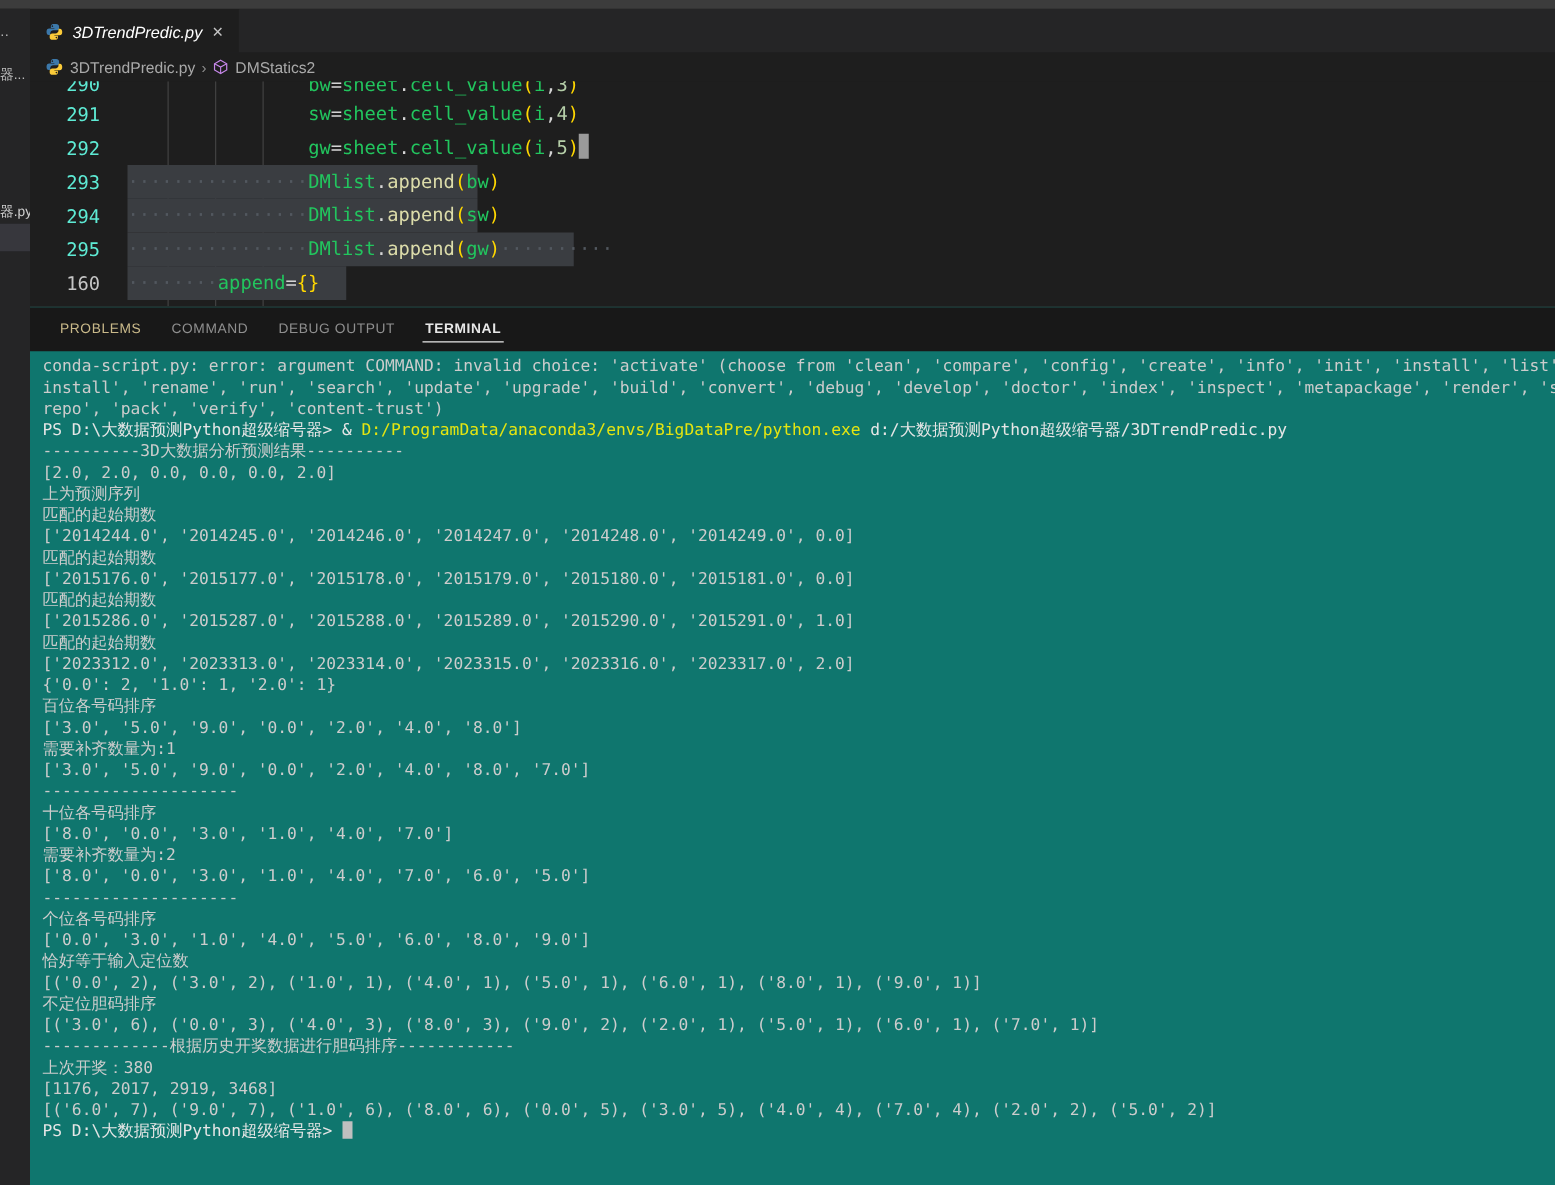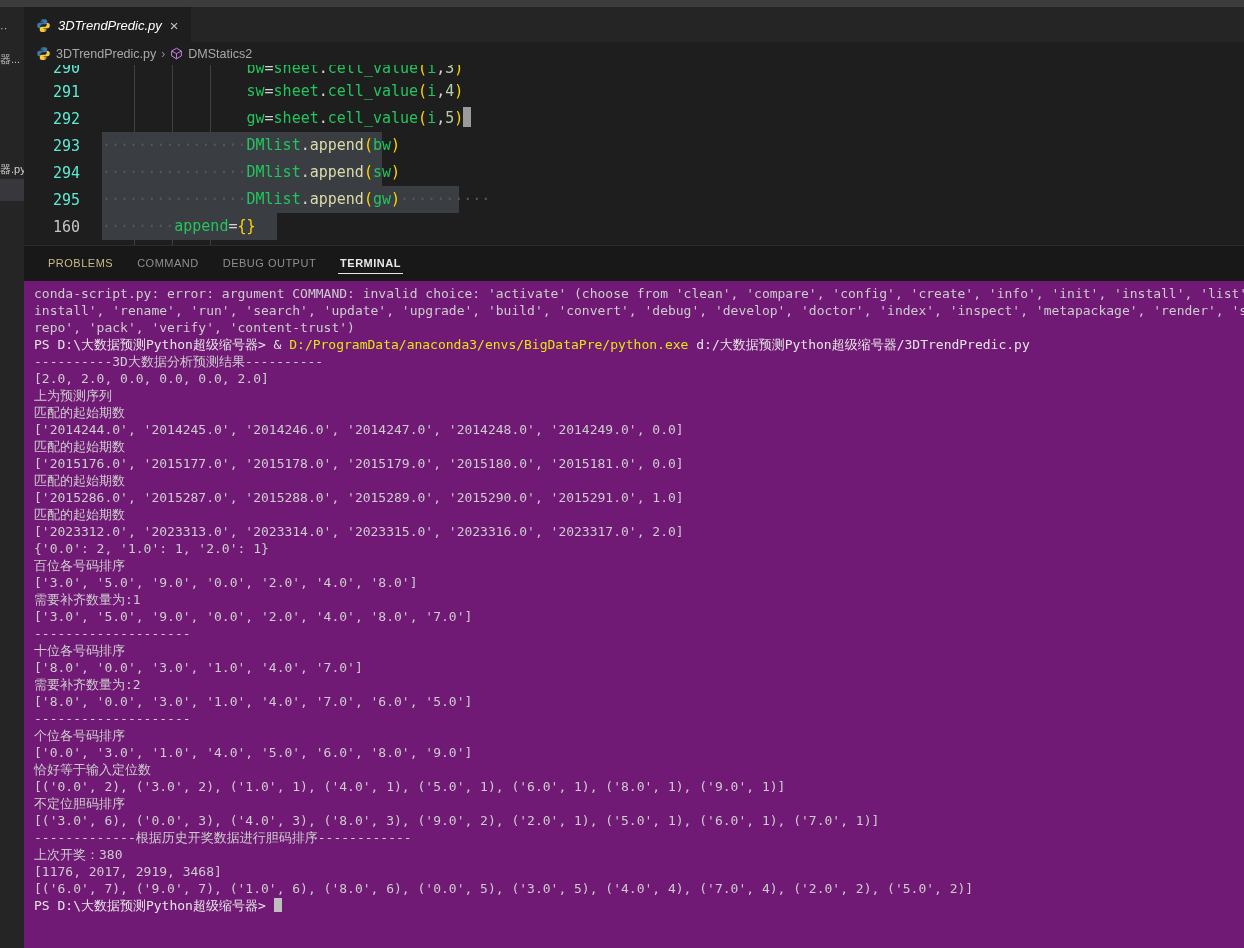--- a/index.html
+++ b/index.html
@@ -161,21 +161,21 @@
   .caret {
     display:inline-block;
     width:8px; height:20px;
     background:#9a9a9a;
     vertical-align:-4px;
   }
 
   
   .panel {
     flex:1 1 auto;
-    background:#701a75;
+    background:#0f766e;
     display:flex;
     flex-direction:column;
     min-height:0;
     border-top:1px solid #2b2b2b;
   }
   .panel-tabs {
     height:35px;
     flex:0 0 35px;
     display:flex;
     align-items:center;

